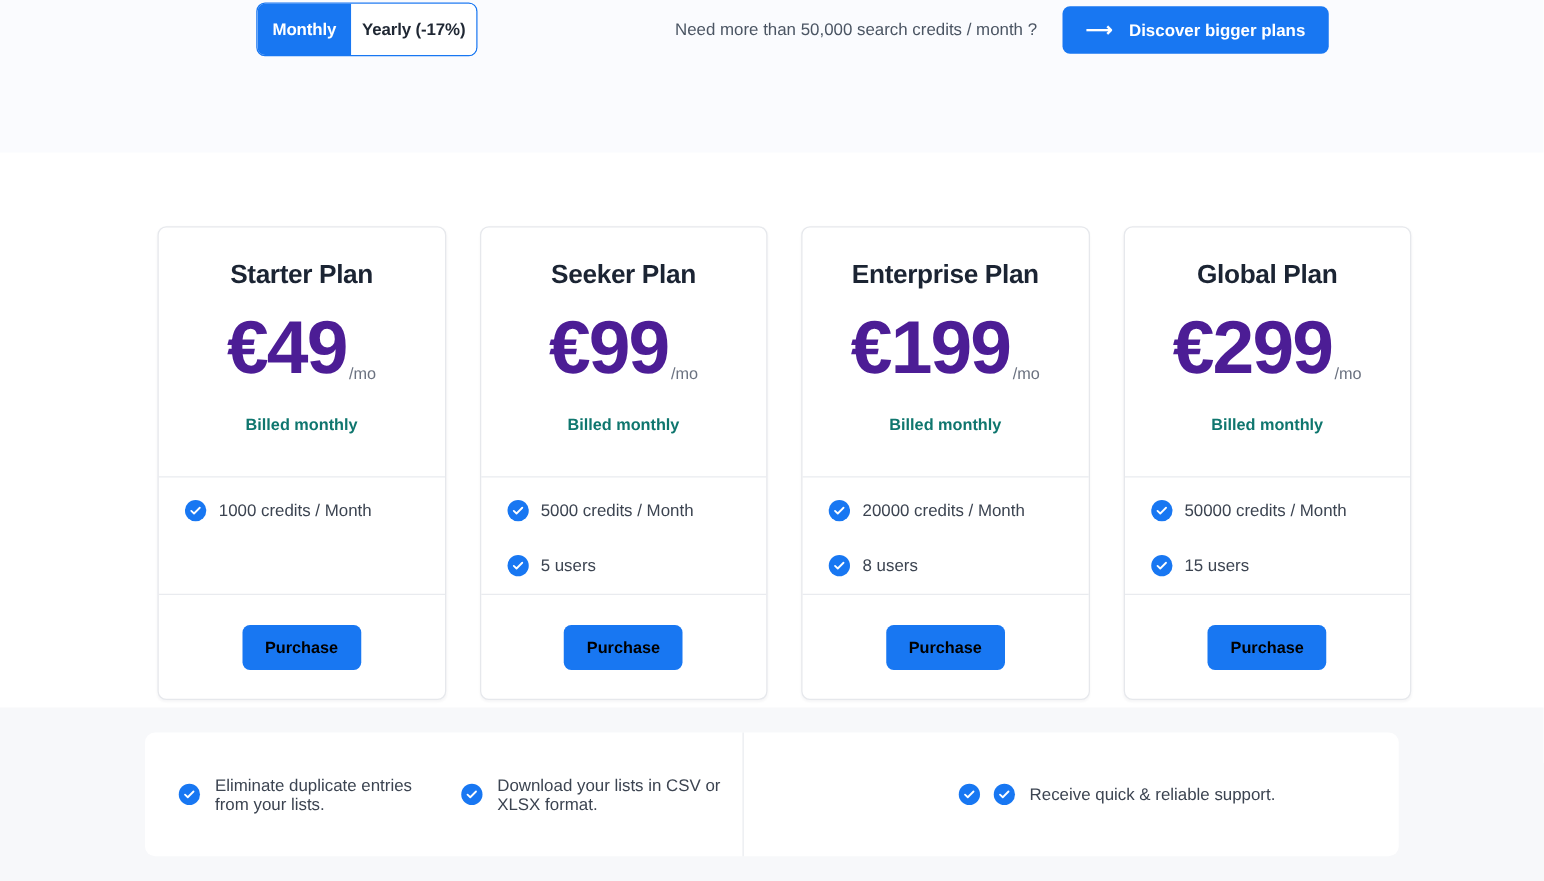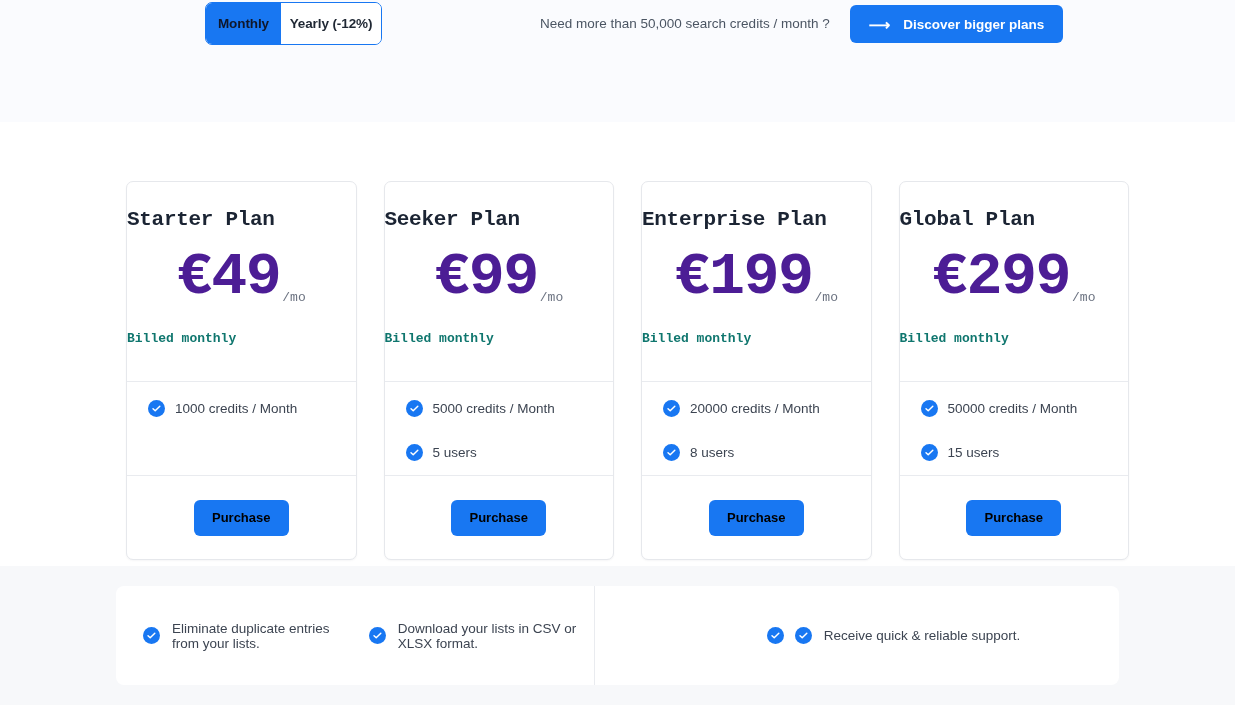--- a/index.html
+++ b/index.html
@@ -45,21 +45,21 @@
     justify-content: center;
     font-size: 13.5px;
     font-weight: bold;
     cursor: pointer;
     letter-spacing: -0.1px;
     user-select: none;
   }
   .toggle-opt.monthly {
     width: 75px;
     background: #1877f2;
-    color: #0f172a;
+    color: #ffffff;
   }
   .toggle-opt.yearly {
     flex: 1;
     background: #ffffff;
     color: #1f2733;
   }
 
   .upsell {
     position: absolute;
     top: 5px;
@@ -112,22 +112,21 @@
     border: 1px solid #e6e8ec;
     border-radius: 7px;
     box-shadow: 0 1px 2px rgba(16,24,40,.04);
     display: flex;
     flex-direction: column;
   }
 
   .plan-head {
     height: 199px;
     padding-top: 26px;
-    text-align: left;
-    font-family: Liberation Mono, monospace;
+    text-align: center;
   }
   .plan-name {
     font-size: 21px;
     font-weight: bold;
     letter-spacing: -0.3px;
     color: #1b2433;
   }
   .plan-price-row {
     margin-top: 16px;
     display: flex;
@@ -249,21 +248,21 @@
     color: #3c4451;
   }
 </style>
 </head>
 <body>
 
 <div class="top-band"></div>
 
 <div class="billing-toggle">
   <div class="toggle-opt monthly">Monthly</div>
-  <div class="toggle-opt yearly">Yearly (-12%)</div>
+  <div class="toggle-opt yearly">Yearly (-17%)</div>
 </div>
 
 <div class="upsell">
   <span class="upsell-text">Need more than 50,000 search credits / month ?</span>
   <button class="upsell-btn">
     <span class="arrow-icon">⟶</span>
     <span>Discover bigger plans</span>
   </button>
 </div>
 

